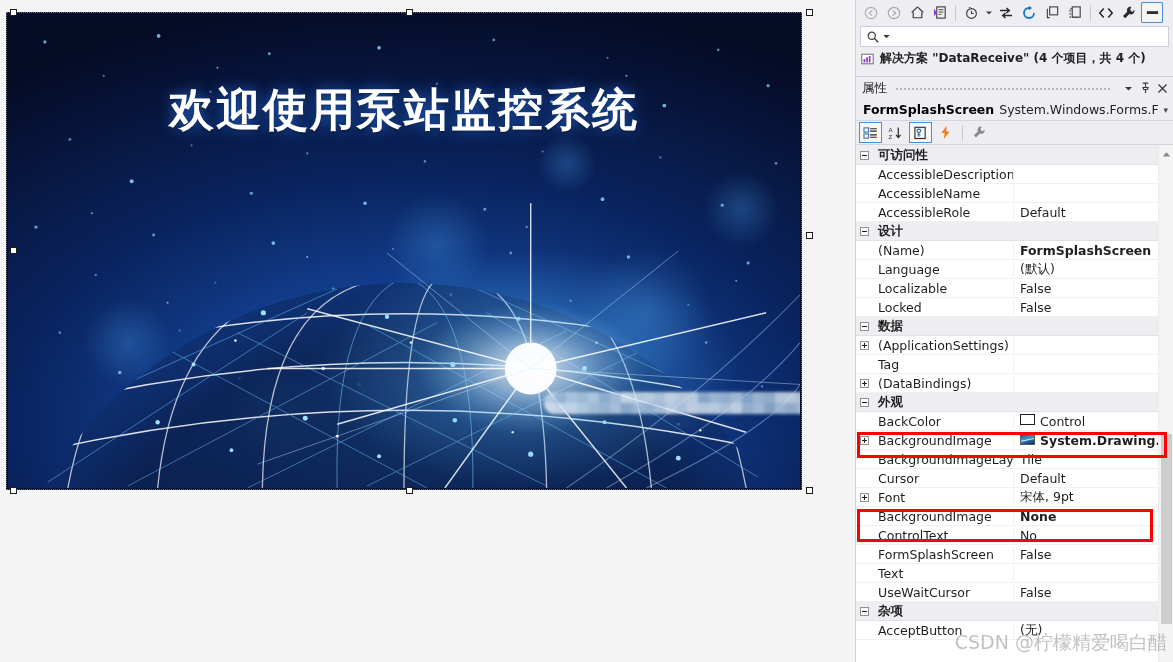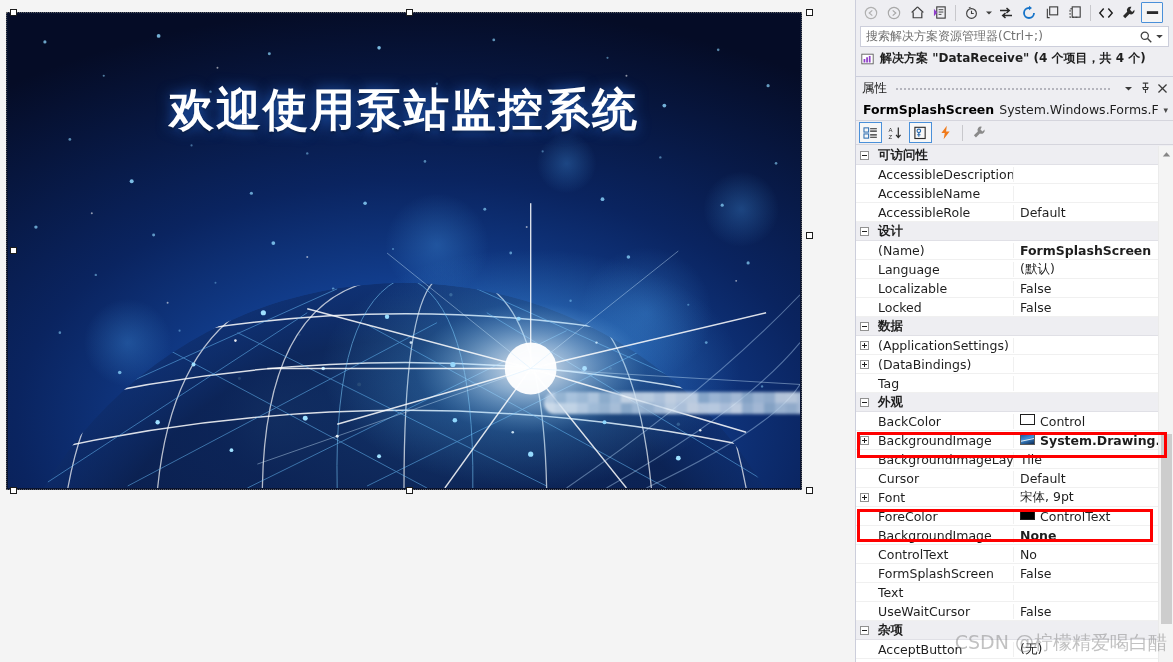--- a/index.html
+++ b/index.html
@@ -672,21 +672,20 @@
       </div>
       <div class="tb-btn active">
         <svg width="15" height="15" viewBox="0 0 16 16">
           <rect x="2" y="6.6" width="12" height="3" fill="#2b2b2b"></rect>
         </svg>
       </div>
     </div>
 
     <div id="se-clip">
       <div id="se-search">
-        <div id="se-search-text">搜索解决方案资源管理器(Ctrl+;)</div>
         <svg width="14" height="14" viewBox="0 0 16 16">
           <circle cx="6.6" cy="6.6" r="4.1" fill="none" stroke="#3f3f3f" stroke-width="1.4"></circle>
           <path d="M9.8 9.8 L14 14" stroke="#3f3f3f" stroke-width="1.6"></path>
         </svg>
         <svg width="9" height="9" viewBox="0 0 9 9" style="margin:0 2px;">
           <path d="M1.2 3 L4.5 6.2 L7.8 3 Z" fill="#3f3f3f"></path>
         </svg>
       </div>
 
       <div id="se-row">
@@ -835,31 +834,31 @@
             <div class="row">
               <div class="expander">
                 <span class="box plus"></span>
               </div>
               <div class="pname">(ApplicationSettings)</div>
               <div class="pval">
                 <span></span>
               </div>
             </div>
             <div class="row">
+              <div class="expander"></div>
+              <div class="pname">Tag</div>
+              <div class="pval">
+                <span></span>
+              </div>
+            </div>
+            <div class="row">
               <div class="expander">
                 <span class="box plus"></span>
               </div>
               <div class="pname">(DataBindings)</div>
-              <div class="pval">
-                <span></span>
-              </div>
-            </div>
-            <div class="row">
-              <div class="expander"></div>
-              <div class="pname">Tag</div>
               <div class="pval">
                 <span></span>
               </div>
             </div>
             <div class="row cat">
               <div class="expander">
                 <span class="box"></span>
               </div>
               <div class="pname">外观</div>
             </div>
@@ -895,28 +894,20 @@
                 <span>Default</span>
               </div>
             </div>
             <div class="row">
               <div class="expander">
                 <span class="box plus"></span>
               </div>
               <div class="pname">Font</div>
               <div class="pval">
                 <span>宋体, 9pt</span>
-              </div>
-            </div>
-            <div class="row">
-              <div class="expander"></div>
-              <div class="pname">ForeColor</div>
-              <div class="pval">
-                <span class="sw" style="background: rgb(0, 0, 0);"></span>
-                <span>ControlText</span>
               </div>
             </div>
             <div class="row">
               <div class="expander"></div>
               <div class="pname">BackgroundImage</div>
               <div class="pval bold">
                 <span>None</span>
               </div>
             </div>
             <div class="row">

